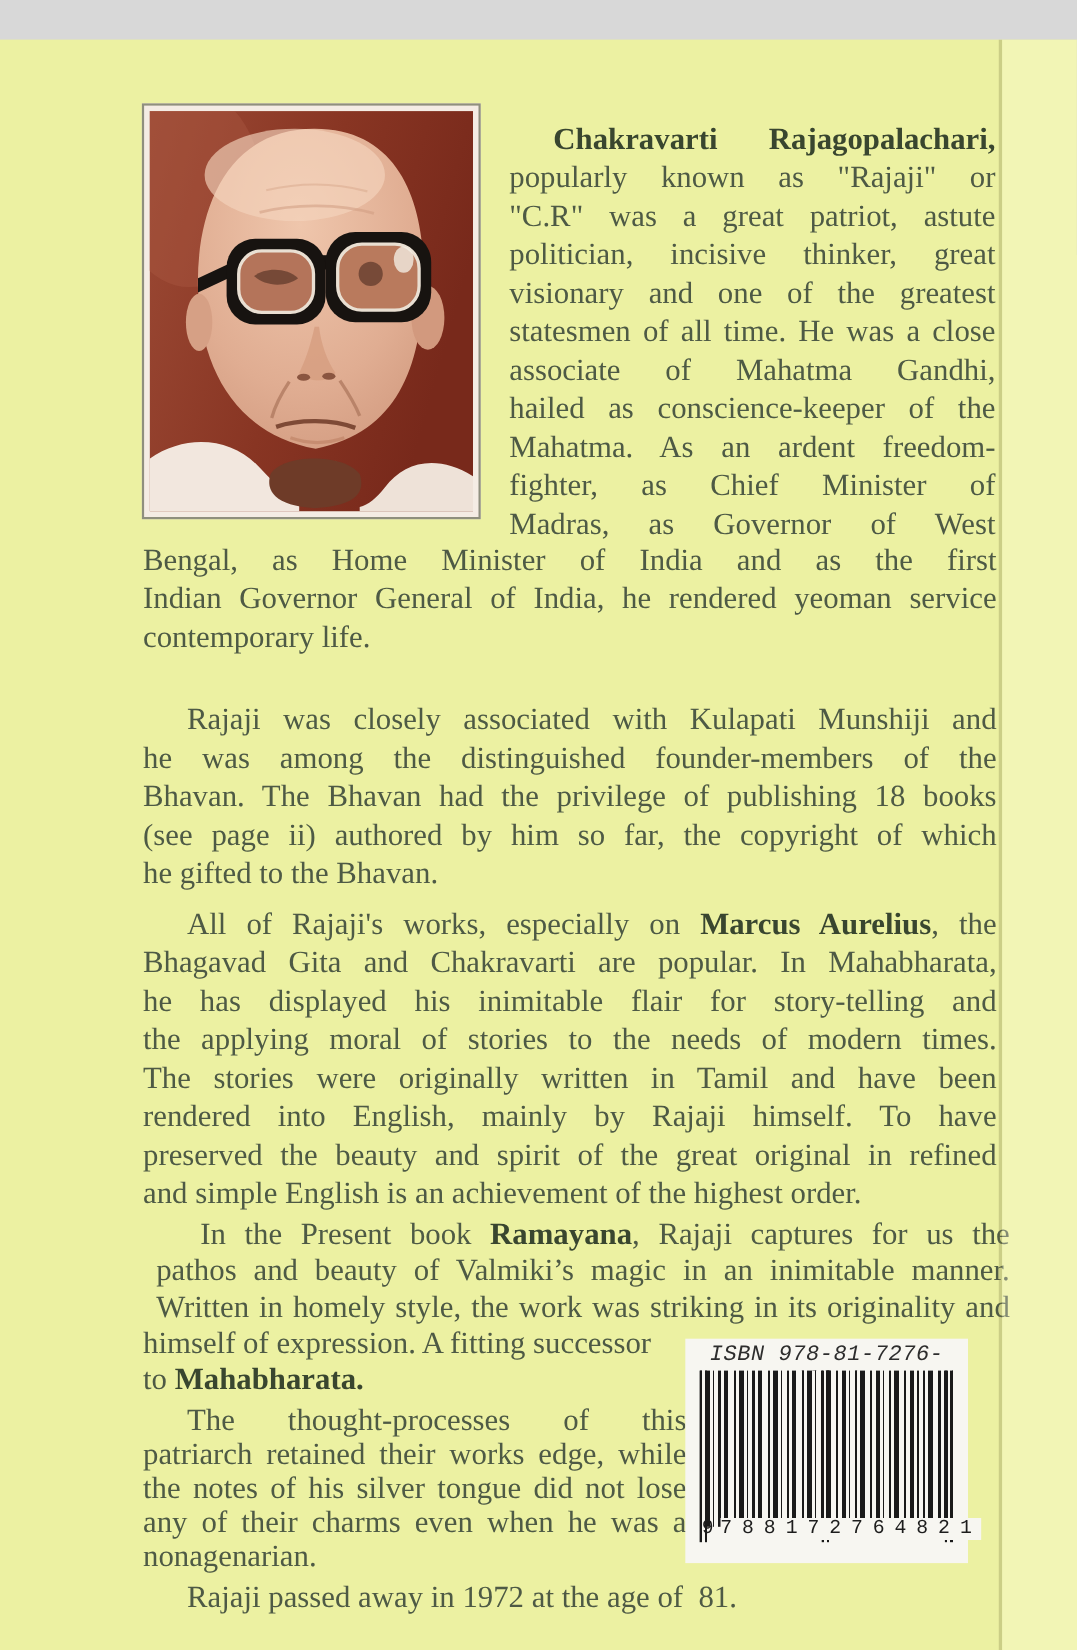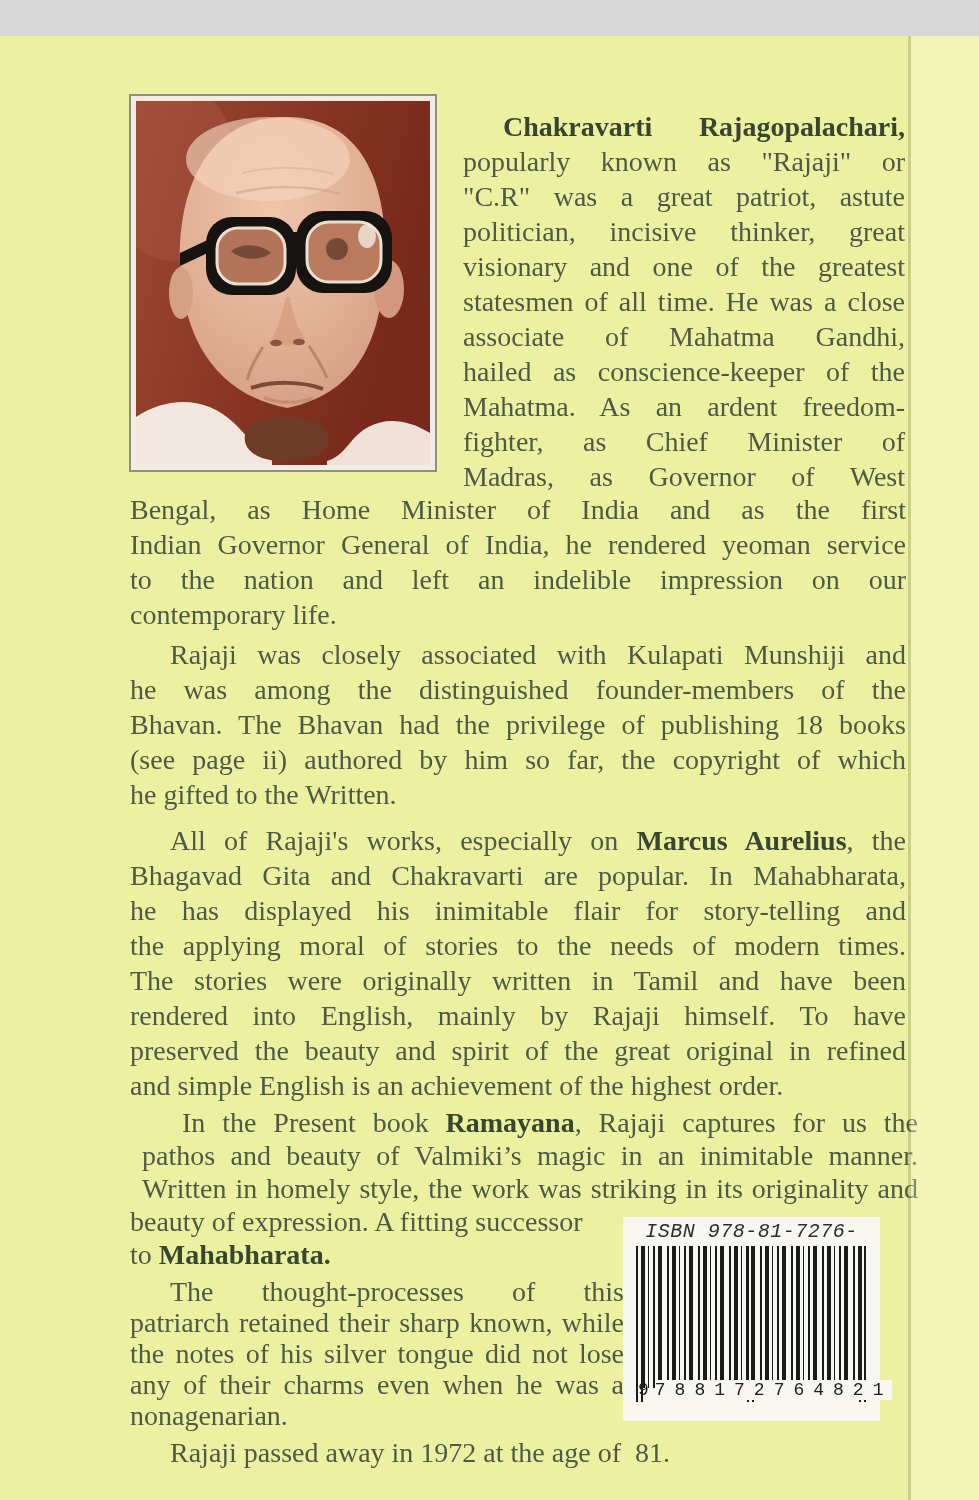--- a/index.html
+++ b/index.html
@@ -165,52 +165,51 @@
       <div class="line"><span class="s-n">statesmen of all time. He was a close</span></div>
       <div class="line"><span class="s-n">associate of Mahatma Gandhi,</span></div>
       <div class="line"><span class="s-n">hailed as </span><span class="s-i">conscience-keeper</span><span class="s-n"> of the</span></div>
       <div class="line"><span class="s-n">Mahatma. As an ardent freedom-</span></div>
       <div class="line"><span class="s-n">fighter, as Chief Minister of</span></div>
       <div class="line"><span class="s-n">Madras, as Governor of West</span></div>
     </div>
   <div id="intro-full" class="block">
       <div class="line"><span class="s-n">Bengal, as Home Minister of India and as the first</span></div>
       <div class="line"><span class="s-n">Indian Governor General of India, he rendered yeoman service</span></div>
-      <div class="line"><span class="s-n">to the nation and left an indelible impression on our</span></div>
       <div class="line left"><span class="s-n">contemporary life.</span></div>
     </div>
   <div id="p2" class="block">
       <div class="line ind"><span class="s-n">Rajaji was closely associated with Kulapati Munshiji and</span></div>
       <div class="line"><span class="s-n">he was among the distinguished founder-members of the</span></div>
       <div class="line"><span class="s-n">Bhavan. The Bhavan had the privilege of publishing 18 books</span></div>
       <div class="line"><span class="s-n">(see page ii) authored by him so far, the copyright of which</span></div>
-      <div class="line left"><span class="s-n">he gifted to the Written.</span></div>
+      <div class="line left"><span class="s-n">he gifted to the Bhavan.</span></div>
     </div>
   <div id="p3" class="block">
       <div class="line ind"><span class="s-n">All of Rajaji's works, especially on </span><span class="s-b">Marcus Aurelius</span><span class="s-n">, the</span></div>
       <div class="line"><span class="s-i">Bhagavad Gita</span><span class="s-n"> and </span><span class="s-i">Chakravarti</span><span class="s-n"> are popular. In </span><span class="s-i">Mahabharata,</span></div>
       <div class="line"><span class="s-n">he has displayed his inimitable flair for story-telling and</span></div>
       <div class="line"><span class="s-n">the applying moral of stories to the needs of modern times.</span></div>
       <div class="line"><span class="s-n">The stories were originally written in Tamil and have been</span></div>
       <div class="line"><span class="s-n">rendered into English, mainly by Rajaji himself. To have</span></div>
       <div class="line"><span class="s-n">preserved the beauty and spirit of the great original in refined</span></div>
       <div class="line left"><span class="s-n">and simple English is an achievement of the highest order.</span></div>
     </div>
   <div id="p4a" class="block">
       <div class="line ind"><span class="s-n">In the Present book </span><span class="s-b">Ramayana</span><span class="s-n">, Rajaji captures for us the</span></div>
       <div class="line"><span class="s-n">pathos and beauty of Valmiki’s magic in an inimitable manner.</span></div>
       <div class="line"><span class="s-n">Written in homely style, the work was striking in its originality and</span></div>
     </div>
   <div id="p4b" class="block">
-      <div class="line left"><span class="s-n">beauty of expression. A fitting successor</span></div>
+      <div class="line left"><span class="s-n">himself of expression. A fitting successor</span></div>
       <div class="line left"><span class="s-n">to </span><span class="s-b">Mahabharata.</span></div>
     </div>
   <div id="p5" class="block">
       <div class="line ind"><span class="s-n">The thought-processes of this</span></div>
-      <div class="line"><span class="s-n">patriarch retained their sharp known, while</span></div>
+      <div class="line"><span class="s-n">patriarch retained their works edge, while</span></div>
       <div class="line"><span class="s-n">the notes of his silver tongue did not lose</span></div>
       <div class="line"><span class="s-n">any of their charms even when he was a</span></div>
       <div class="line left"><span class="s-n">nonagenarian.</span></div>
     </div>
   <div id="footer-line" class="block">
       <div class="line left ind"><span class="s-n">Rajaji passed away in 1972 at the age of  81.</span></div>
     </div>
 
   <div class="barcode">
     <div class="isbn-label">ISBN 978-81-7276-482-1</div>

